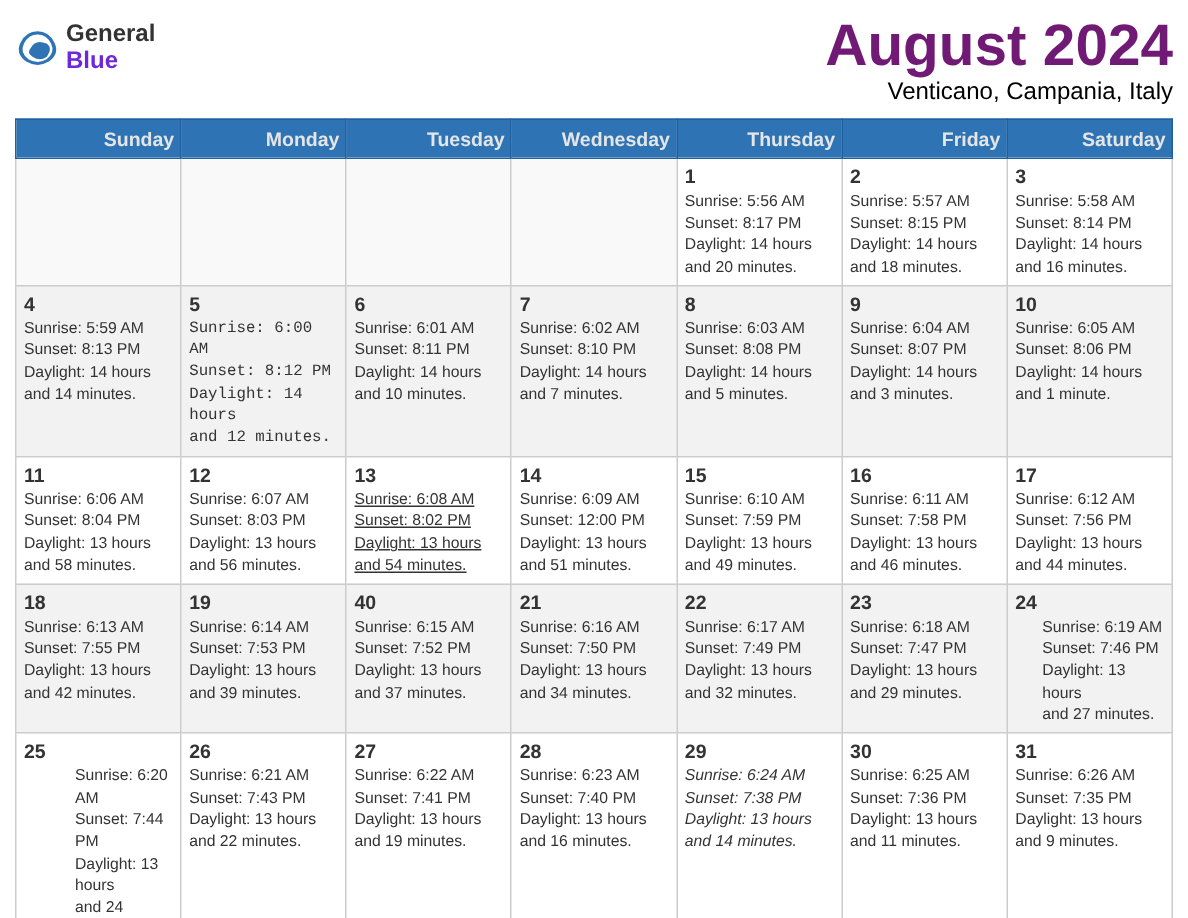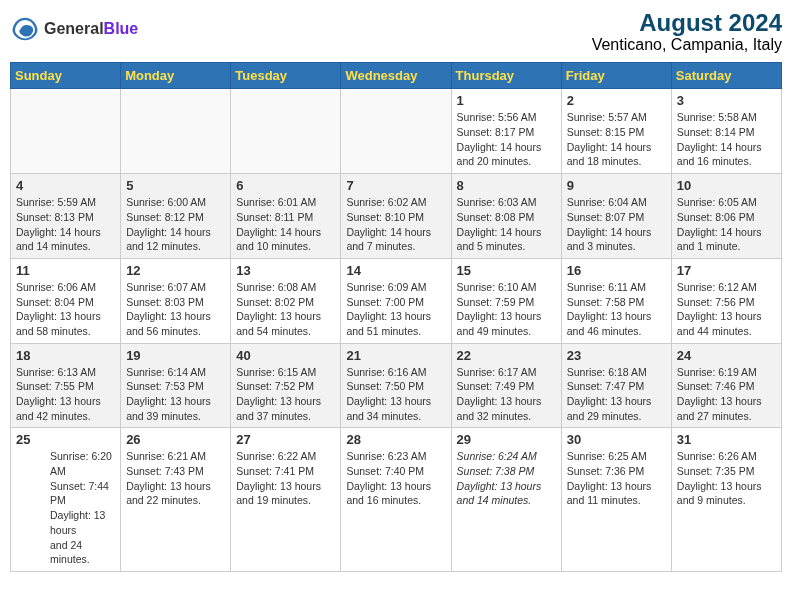--- a/index.html
+++ b/index.html
@@ -16,21 +16,21 @@
       align-items: flex-start;
       margin-bottom: 8px;
     }
     .logo {
       display: flex;
       align-items: center;
       margin-top: 4px;
     }
     .logo-text {
       display: flex;
-      flex-direction: row;
+      flex-direction: column;
       line-height: 1.1;
     }
     .logo-general {
       font-size: 16px;
       font-weight: bold;
       color: #333;
     }
     .logo-blue {
       font-size: 16px;
       font-weight: bold;
@@ -38,38 +38,38 @@
     }
     .logo-icon {
       width: 30px;
       height: 30px;
       margin-right: 4px;
     }
     .title-area {
       text-align: right;
     }
     .main-title {
-      font-size: 24px;
+      font-size: 39px;
       font-weight: bold;
-      color: #0c4a6e;
+      color: #701a75;
       line-height: 1.1;
     }
     .subtitle {
       font-size: 16px;
       color: #000000;
     }
     .calendar {
       width: 100%;
       border-collapse: collapse;
       border: 1px solid #ccc;
     }
     .calendar th {
       background-color: #2e74b5;
-      color: #fde047;
-      text-align: left;
+      color: #e5e5e5;
+      text-align: right;
       padding: 5px 4px;
       font-size: 13px;
       border: 1px solid #2060a0;
     }
     .calendar td {
       vertical-align: top;
       padding: 4px 5px;
       border: 1px solid #ccc;
       width: 110px;
       min-height: 80px;
@@ -162,21 +162,21 @@
       <tr>
         <td>
           <span class="day-num">4</span>
           <div class="day-info" style="white-space: pre-line;">Sunrise: 5:59 AM
 Sunset: 8:13 PM
 Daylight: 14 hours
 and 14 minutes.</div>
         </td>
         <td>
           <span class="day-num">5</span>
-          <div class="day-info" style="white-space: pre-line;">Sunrise: 6:00 AM
+          <div class="day-info" style="white-space: pre-line; font-family: Liberation Mono, monospace;">Sunrise: 6:00 AM
 Sunset: 8:12 PM
 Daylight: 14 hours
 and 12 minutes.</div>
         </td>
         <td>
           <span class="day-num">6</span>
           <div class="day-info" style="white-space: pre-line;">Sunrise: 6:01 AM
 Sunset: 8:11 PM
 Daylight: 14 hours
 and 10 minutes.</div>
@@ -220,29 +220,29 @@
         </td>
         <td>
           <span class="day-num">12</span>
           <div class="day-info" style="white-space: pre-line;">Sunrise: 6:07 AM
 Sunset: 8:03 PM
 Daylight: 13 hours
 and 56 minutes.</div>
         </td>
         <td>
           <span class="day-num">13</span>
-          <div class="day-info" style="white-space: pre-line;">Sunrise: 6:08 AM
+          <div class="day-info" style="white-space: pre-line; text-decoration: underline;">Sunrise: 6:08 AM
 Sunset: 8:02 PM
 Daylight: 13 hours
 and 54 minutes.</div>
         </td>
         <td>
           <span class="day-num">14</span>
           <div class="day-info" style="white-space: pre-line;">Sunrise: 6:09 AM
-Sunset: 7:00 PM
+Sunset: 12:00 PM
 Daylight: 13 hours
 and 51 minutes.</div>
         </td>
         <td>
           <span class="day-num">15</span>
           <div class="day-info" style="white-space: pre-line;">Sunrise: 6:10 AM
 Sunset: 7:59 PM
 Daylight: 13 hours
 and 49 minutes.</div>
         </td>
@@ -299,21 +299,21 @@
         </td>
         <td>
           <span class="day-num">23</span>
           <div class="day-info" style="white-space: pre-line;">Sunrise: 6:18 AM
 Sunset: 7:47 PM
 Daylight: 13 hours
 and 29 minutes.</div>
         </td>
         <td>
           <span class="day-num">24</span>
-          <div class="day-info" style="white-space: pre-line;">Sunrise: 6:19 AM
+          <div class="day-info" style="white-space: pre-line; margin-left: 18px;">Sunrise: 6:19 AM
 Sunset: 7:46 PM
 Daylight: 13 hours
 and 27 minutes.</div>
         </td>
       </tr>
       <tr>
         <td>
           <span class="day-num">25</span>
           <div class="day-info" style="white-space: pre-line; margin-left: 34px;">Sunrise: 6:20 AM
 Sunset: 7:44 PM

